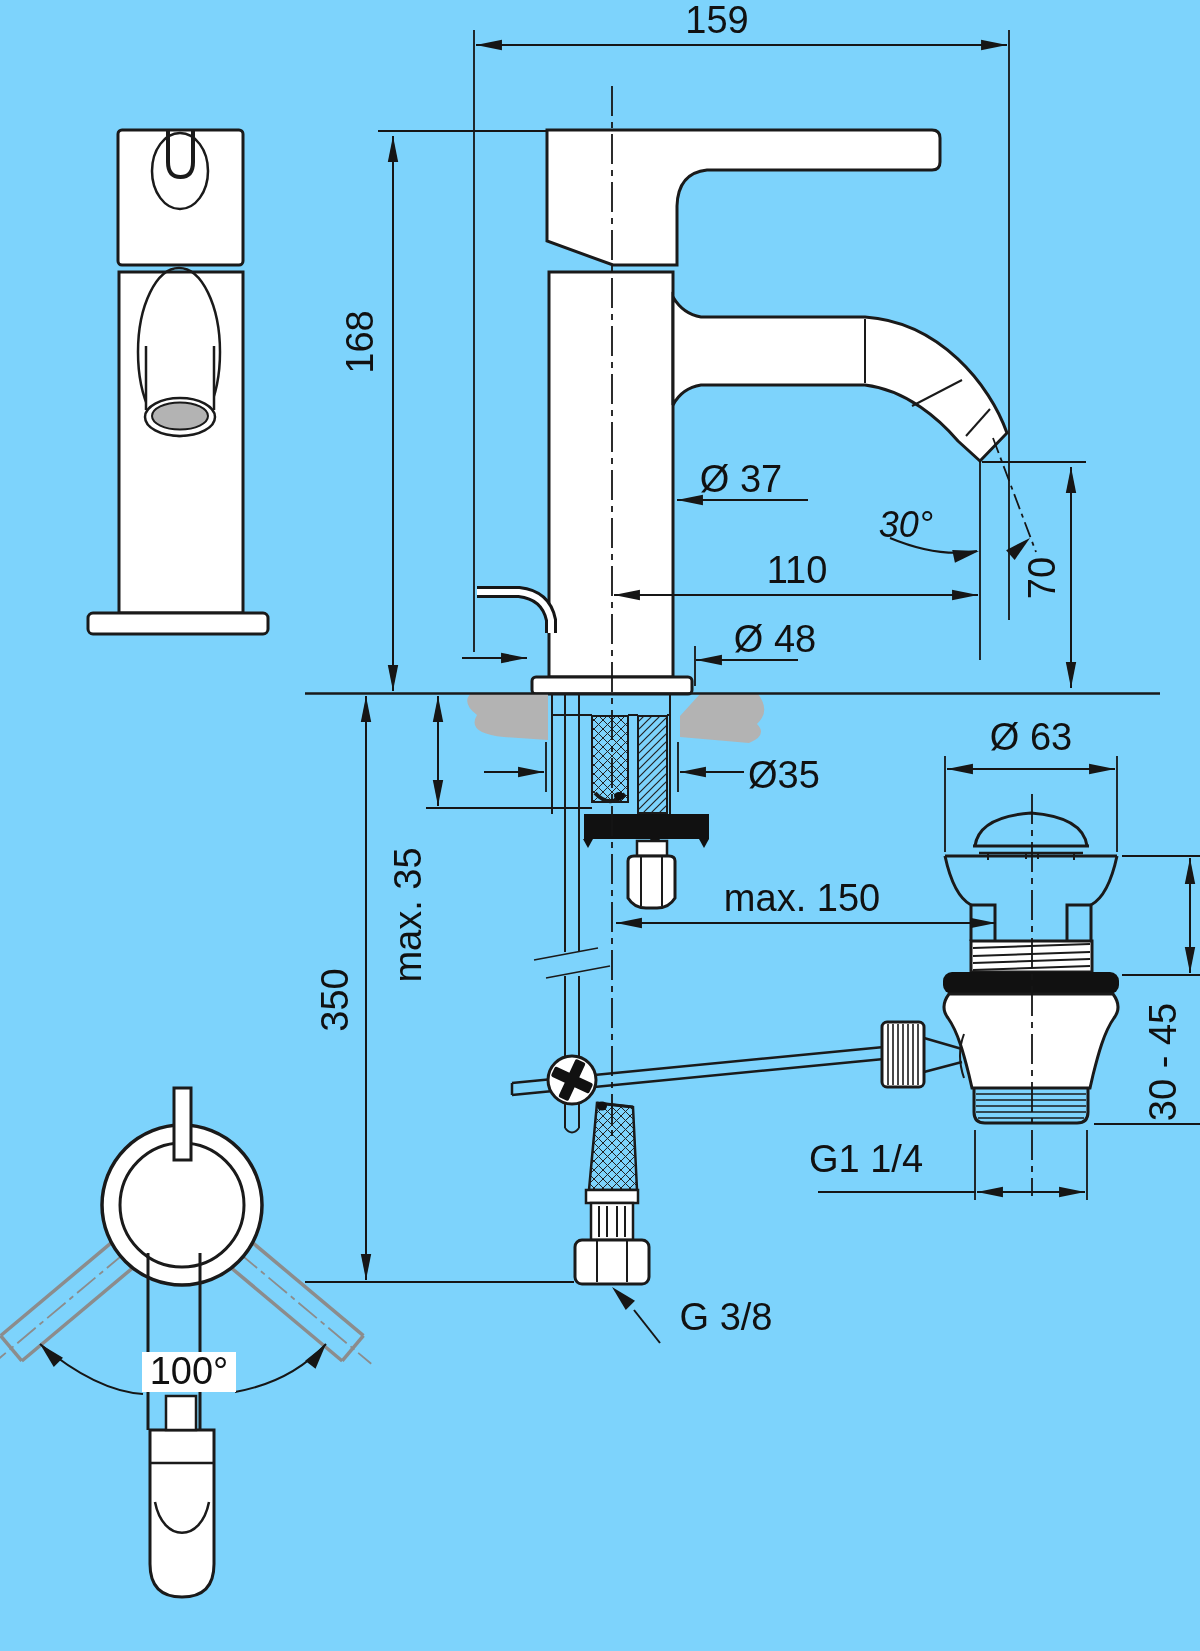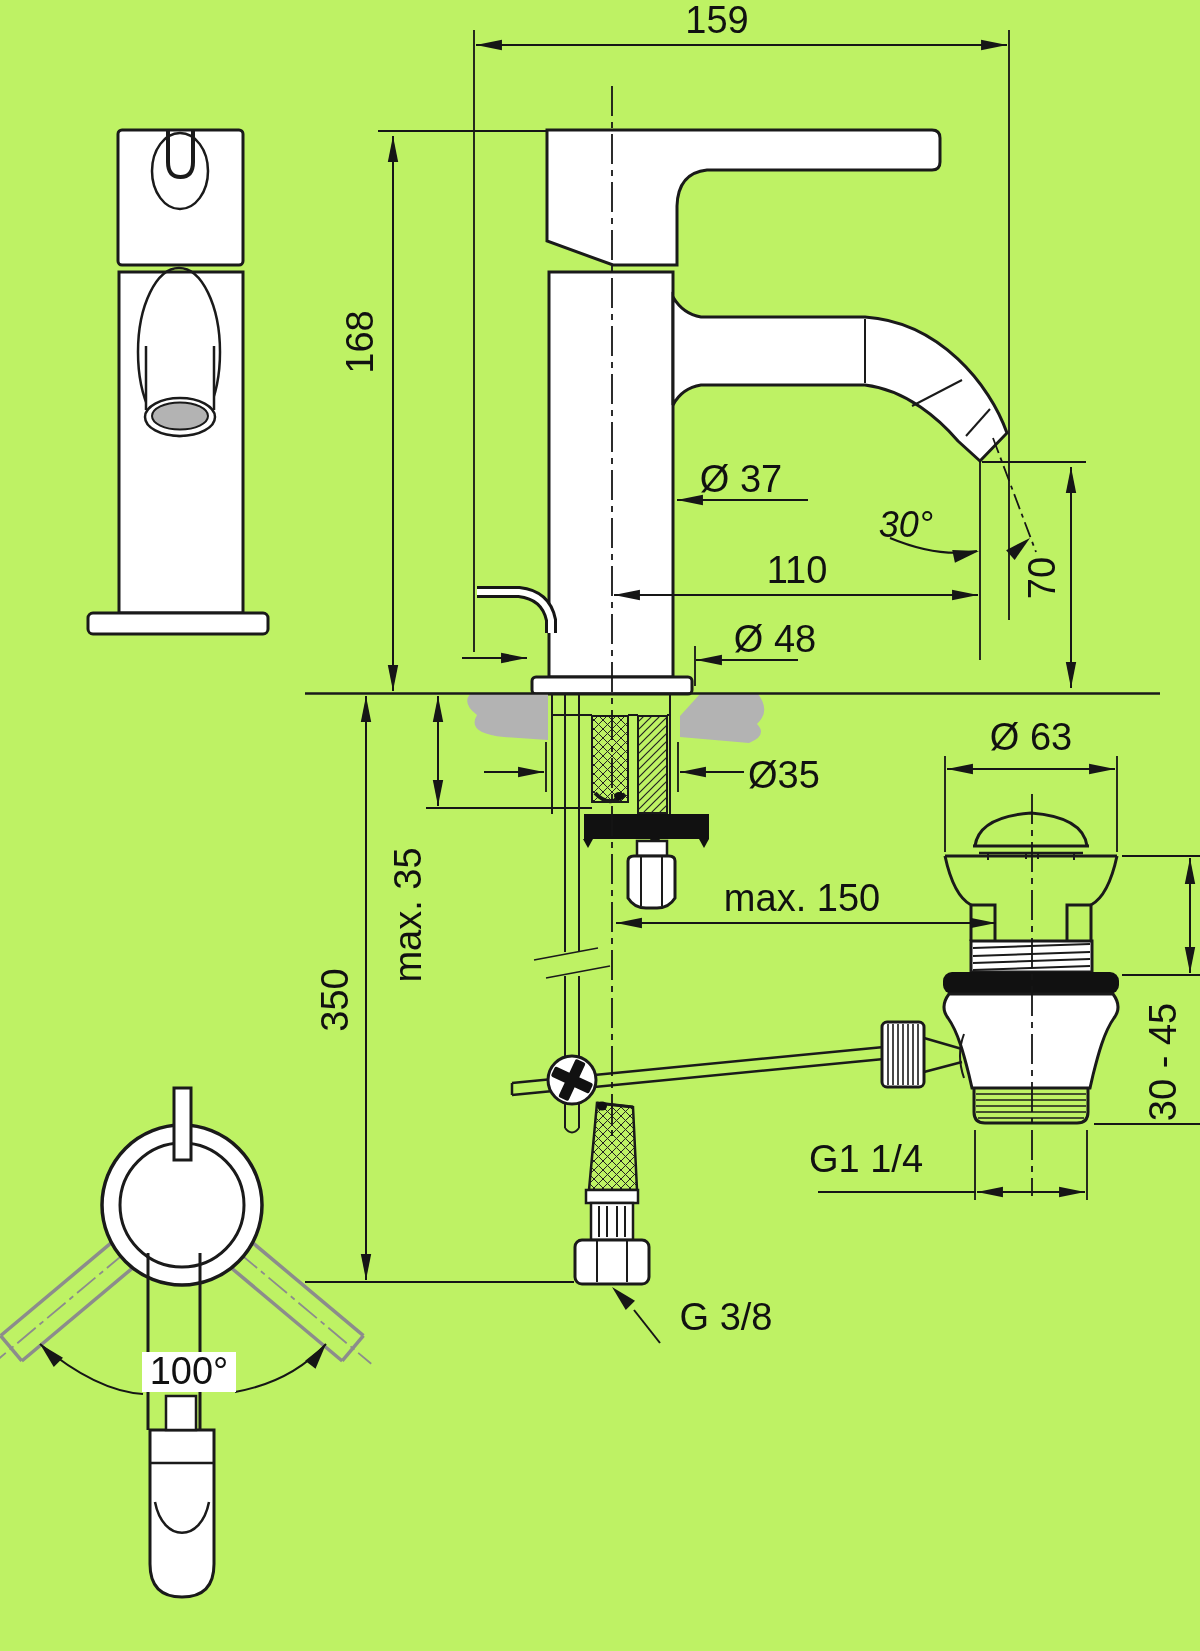--- a/index.html
+++ b/index.html
@@ -1,16 +1,16 @@
 <!DOCTYPE html>
 <html><head>
 <meta charset="utf-8">
 <style>
   html,body{margin:0;padding:0;background:#fff;}
-  .stage{position:relative;width:1200px;height:1651px;background:#bef264;overflow:hidden;}
+  .stage{position:relative;width:1200px;height:1651px;background:#7dd3fc;overflow:hidden;}
   svg{display:block;}
   text{font-family:"Liberation Sans","DejaVu Sans",sans-serif;font-size:38px;fill:#111;}
   .it{font-style:italic;font-size:36px;}
   .ol{fill:#ffffff;stroke:#1a1a1a;stroke-width:3;}
   .ln{fill:none;stroke:#1a1a1a;stroke-width:3;}
   .md{fill:none;stroke:#1a1a1a;stroke-width:2.5;}
   .thin{fill:none;stroke:#1a1a1a;stroke-width:2;}
   .hair{fill:none;stroke:#1a1a1a;stroke-width:1.6;}
   .dim{fill:none;stroke:#161616;stroke-width:2;}
   .ext{fill:none;stroke:#161616;stroke-width:1.8;}

